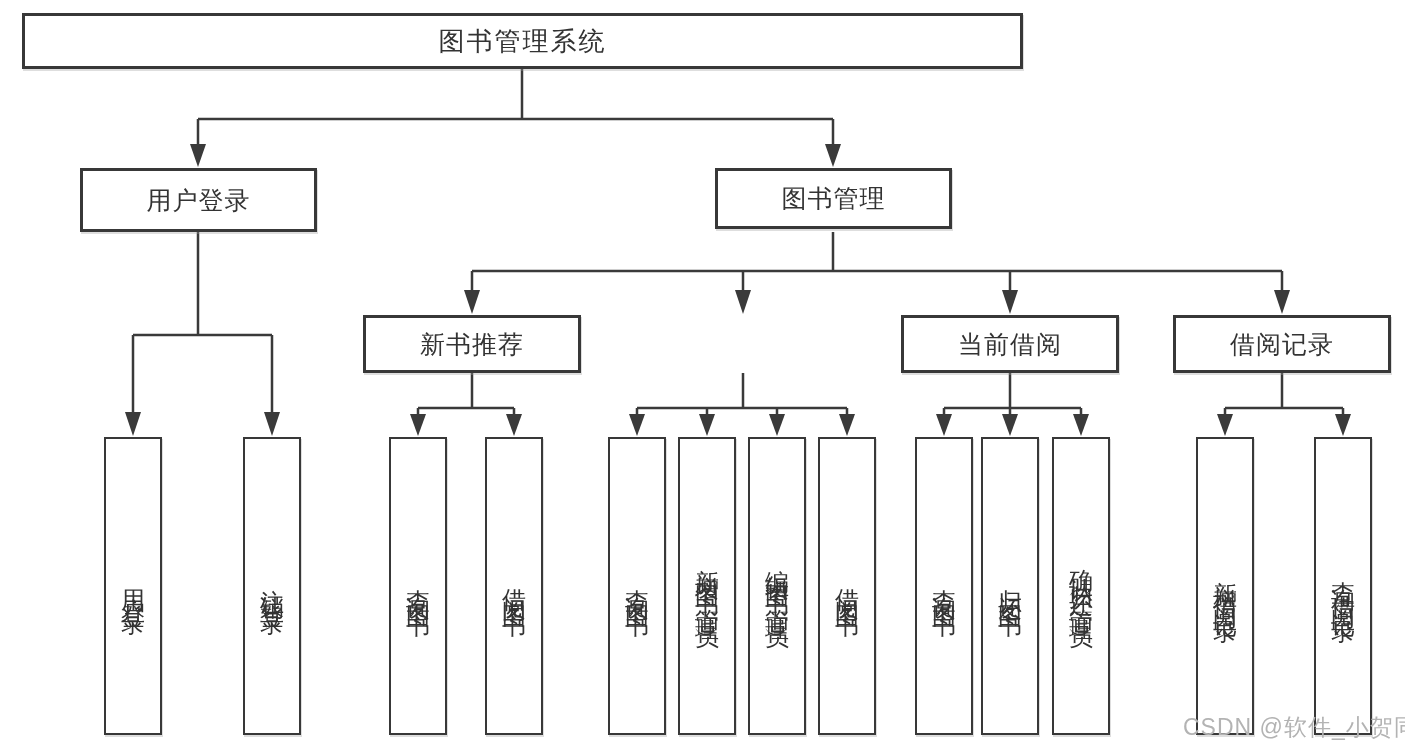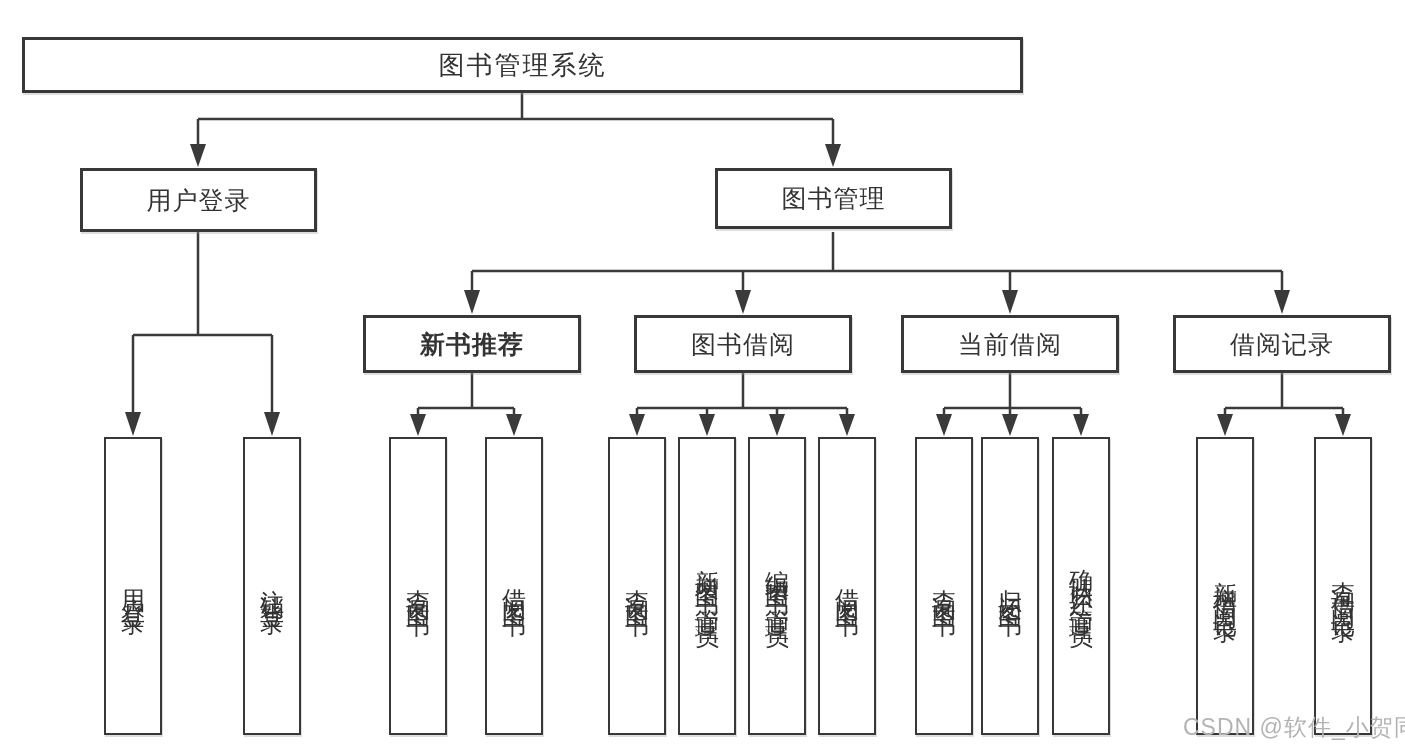--- a/index.html
+++ b/index.html
@@ -38,21 +38,20 @@
     border: 3px solid #383838;
     display: flex;
     align-items: center;
     justify-content: center;
     color: #333333;
     box-shadow: 1px 2px 0 rgba(160,160,160,0.35);
   }
   .box.root {
     font-size: 26px;
     letter-spacing: 2px;
-    margin-top: 24px;
   }
   .box.h {
     font-size: 25px;
     letter-spacing: 1px;
   }
   .box.v {
     writing-mode: vertical-rl;
     text-orientation: mixed;
     font-size: 24px;
     letter-spacing: 8px;
@@ -109,22 +108,21 @@
     <path d="M1282 373 V408 M1225 408 H1343 M1225 408 V416 M1343 408 V416"></path>
     <polygon points="1217,414 1233,414 1225,436"></polygon>
     <polygon points="1335,414 1351,414 1343,436"></polygon>
   </svg>
 
   <div class="box root" style="left:22px; top:13px; width:1001px; height:56px;">图书管理系统</div>
 
   <div class="box h" style="left:80px; top:168px; width:237px; height:64px;">用户登录</div>
   <div class="box h" style="left:715px; top:168px; width:237px; height:61px;">图书管理</div>
 
-  <div class="box h" style="left:363px; top:315px; width:218px; height:58px;font-weight:bold;">新书推荐</div>
-  <div class="box h" style="left:634px; top:315px; width:218px; height:58px;">图书借阅</div>
+  <div class="box h" style="left:363px; top:315px; width:218px; height:58px;">新书推荐</div>
   <div class="box h" style="left:901px; top:315px; width:218px; height:58px;text-align:center;">当前借阅</div>
   <div class="box h" style="left:1173px; top:315px; width:218px; height:58px;">借阅记录</div>
 
   <div class="box v" style="left:104px; top:437px; width:58px; height:298px;">用户登录</div>
   <div class="box v" style="left:243px; top:437px; width:58px; height:298px;">注销登录</div>
 
   <div class="box v" style="left:389px; top:437px; width:58px; height:298px;">查询图书</div>
   <div class="box v" style="left:485px; top:437px; width:58px; height:298px;">借阅图书</div>
 
   <div class="box v" style="left:608px; top:437px; width:58px; height:298px;">查询图书</div>

